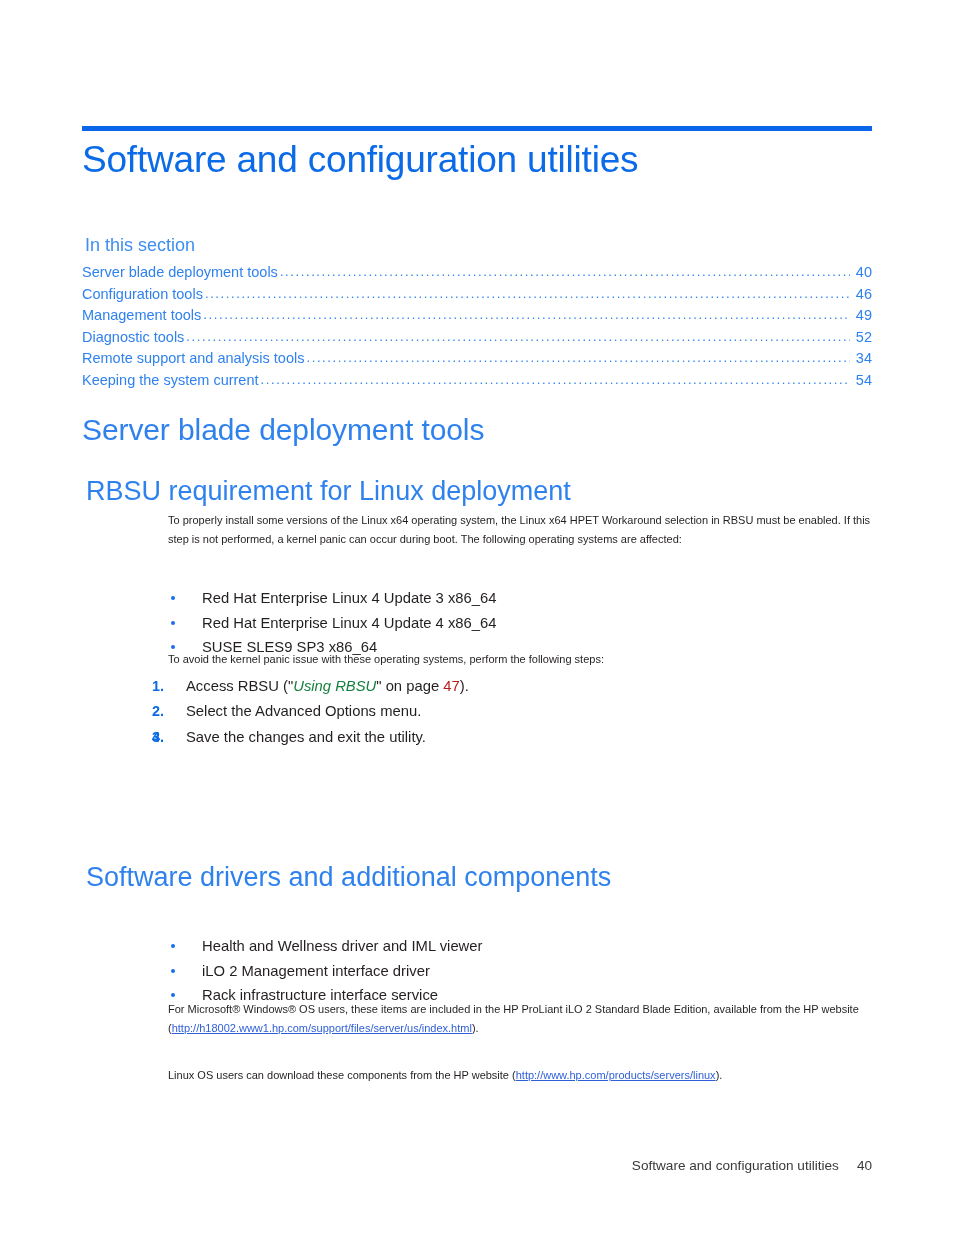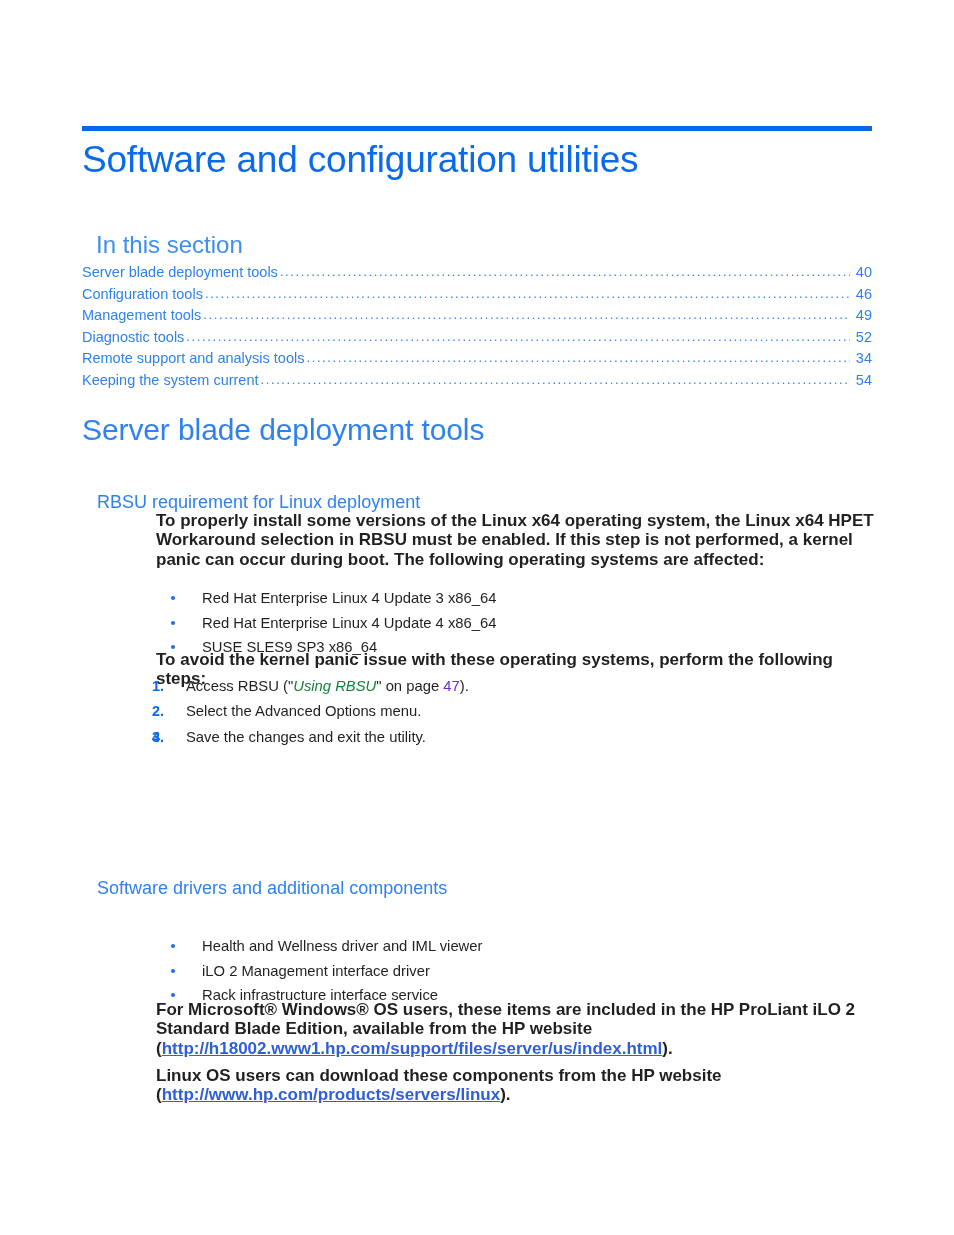--- a/index.html
+++ b/index.html
@@ -47,24 +47,24 @@
 
   
   .toc-block {
     position: absolute;
     left: 82px;
     top: 234px;
     width: 790px;
   }
   .toc-heading {
     color: #3d8ef0;
-    font-size: 24px;
+    font-size: 18px;
     line-height: 22px;
     font-weight: normal;
-    margin: 0 0 6px 14px;
+    margin: 0 0 6px 3px;
   }
   .toc-list {
     list-style: none;
     margin: 0;
     padding: 0;
   }
   .toc-row {
     display: flex;
     align-items: baseline;
     color: #2f82ee;
@@ -103,35 +103,34 @@
     font-weight: normal;
     margin: 0;
     letter-spacing: -0.1px;
   }
 
   
   .h2 {
     position: absolute;
     left: 82px;
     color: #2f82ee;
-    font-size: 18px;
+    font-size: 27px;
     line-height: 26px;
     font-weight: normal;
-    margin: 15px;
+    margin: 4px;
   }
 
   
   .body-block {
     position: absolute;
-    left: 156px;
+    left: 168px;
     width: 718px;
-    font-size: 17px;
+    font-size: 11px;
     line-height: 19.4px;
     color: #231f20;
-    font-weight: bold;
   }
   .body-block p { margin: 0; }
 
   
   .bullets {
     position: absolute;
     left: 152px;
     width: 718px;
     list-style: none;
     margin: 16px;
@@ -177,21 +176,21 @@
     color: #0a6ae8;
     font-weight: bold;
     font-size: 14.4px;
   }
 
   .xref {
     color: #15803d;
     font-style: italic;
   }
   .pagenum-ref {
-    color: #6d28d9;
+    color: #b91c1c;
   }
   .weblink {
     color: #2f5fd8;
     text-decoration: underline;
   }
 
   
   .footer {
     position: absolute;
     left: 82px;
@@ -323,14 +322,17 @@
   </ul>
 
   <div class="body-block" style="top:1000px;">
     <p><span>For Microsoft® Windows® OS users, these items are included in the HP ProLiant iLO 2 Standard Blade Edition, available from the HP website (</span><span class="weblink">http://h18002.www1.hp.com/support/files/server/us/index.html</span><span>).</span></p>
   </div>
 
   <div class="body-block" style="top:1066px;">
     <p><span>Linux OS users can download these components from the HP website (</span><span class="weblink">http://www.hp.com/products/servers/linux</span><span>).</span></p>
   </div>
 
+  <div class="footer">
+    <span>Software and configuration utilities</span><span class="fnum">40</span>
+  </div>
 
 </div>
 
 </body></html>

